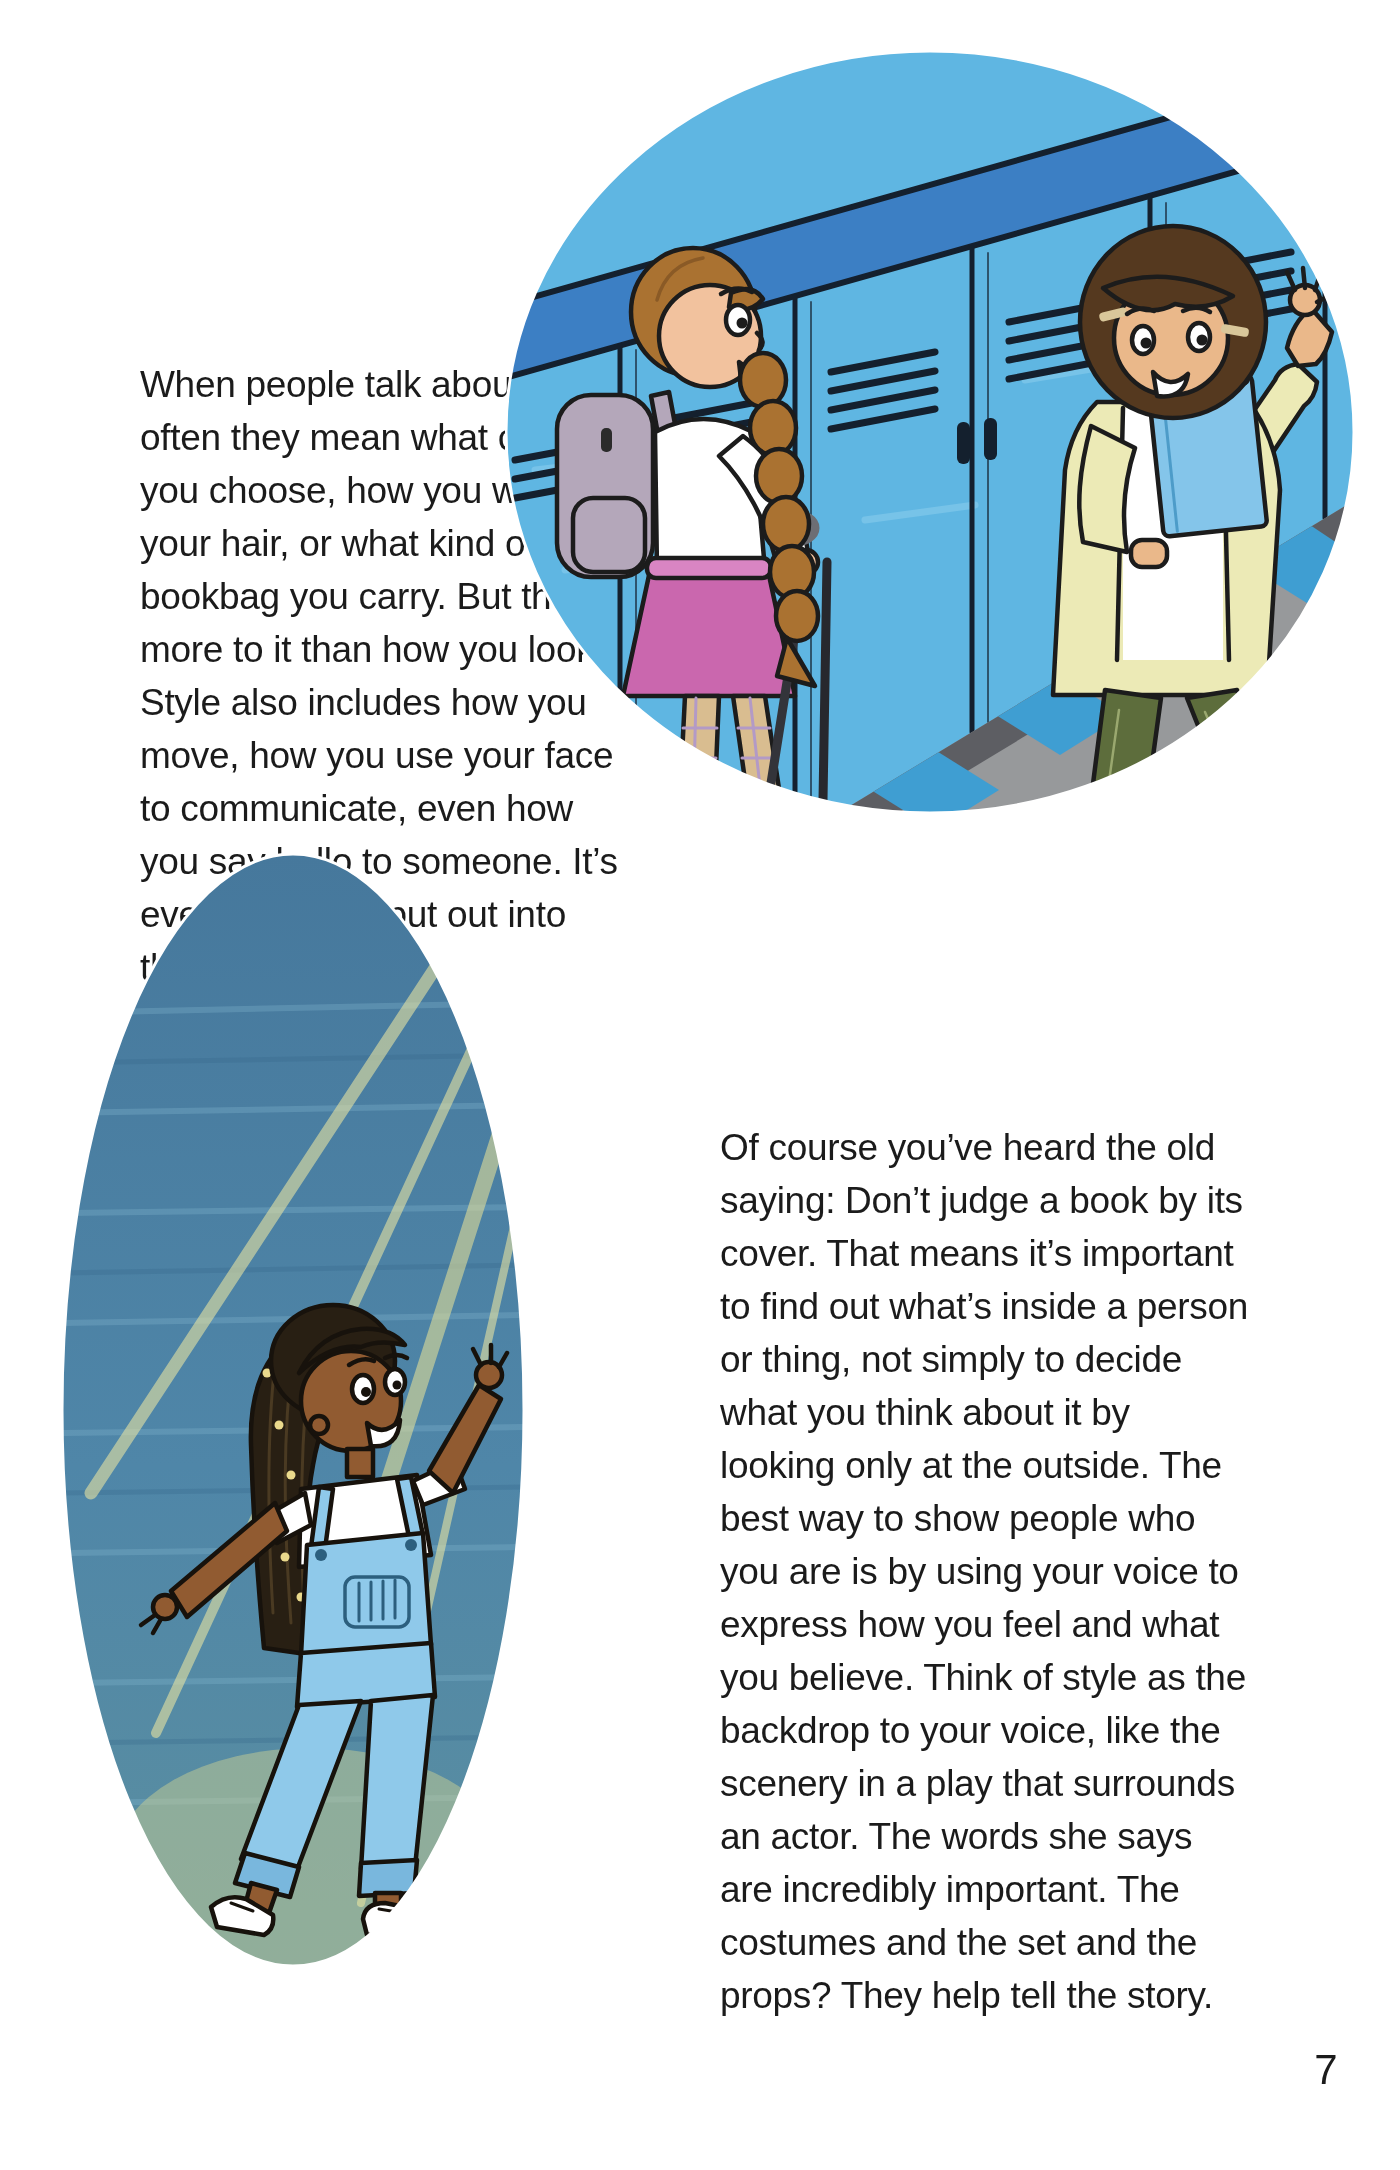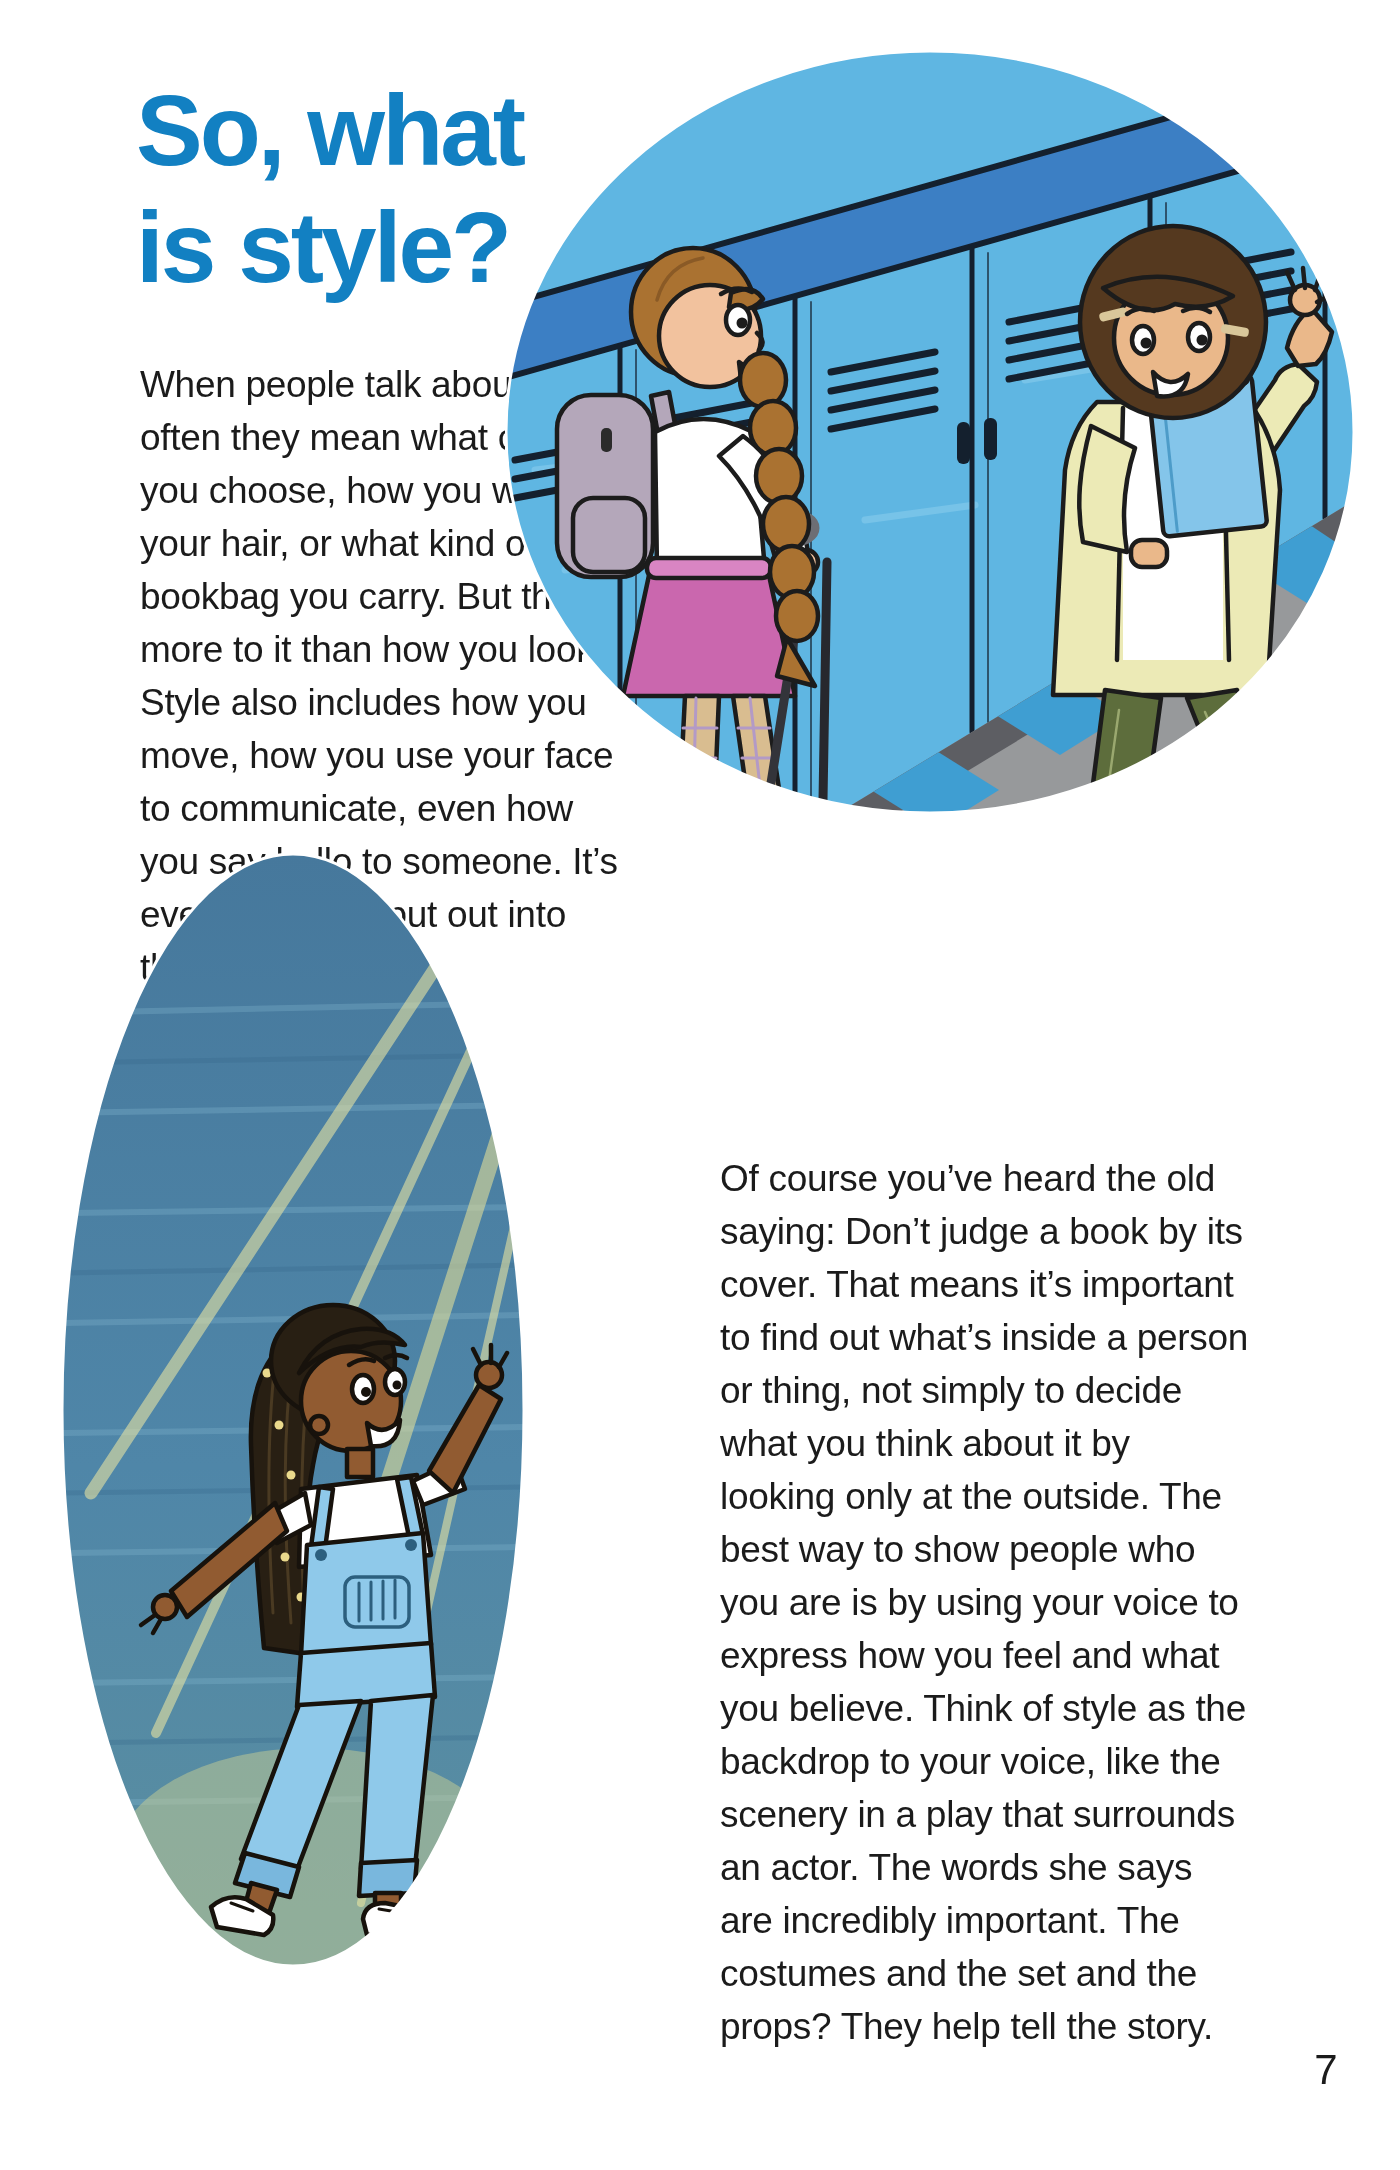--- a/index.html
+++ b/index.html
@@ -10,37 +10,35 @@
   .heading{
     position:absolute;left:136px;top:72px;margin:0;
     font-size:100px;line-height:117px;font-weight:bold;letter-spacing:-3px;
     color:var(--heading-color,#1280c2);white-space:pre-line;
   }
   .para{
     position:absolute;font-size:37px;line-height:53px;letter-spacing:-0.3px;
     color:var(--text-color,#1b1b1b);white-space:pre-line;
   }
   .para-1{left:140px;top:358px;width:580px;}
-  .para-2{left:720px;top:1152px;width:660px;}
+  .para-2{left:720px;top:1121px;width:660px;}
   .page-number{
     position:absolute;left:1296px;top:2046px;width:60px;text-align:center;
     font-size:42px;color:var(--text-color,#1b1b1b);
   }
   .illus{position:absolute;}
   .illus-hallway{left:505px;top:50px;width:850px;height:765px;}
   .illus-dancing{left:61px;top:853px;width:464px;height:1114px;}
   svg{display:block;}
 </style>
 </head>
 <body>
 
 <div class="page">
 
-  <h1 class="heading">So, what
-is style?</h1>
 
   <div class="para para-1">When people talk about style,
 often they mean what clothes
 you choose, how you wear
 your hair, or what kind of
 bookbag you carry. But there’s
 more to it than how you look.
 Style also includes how you
 move, how you use your face
 to communicate, even how

